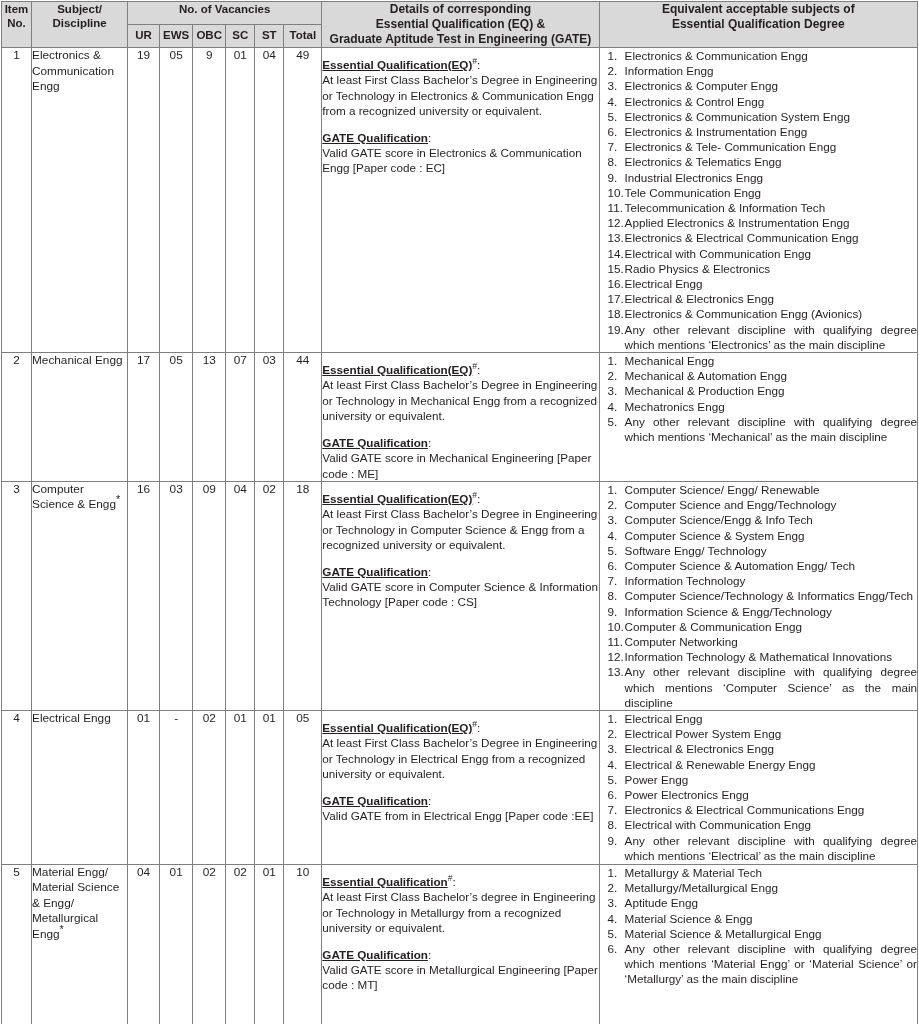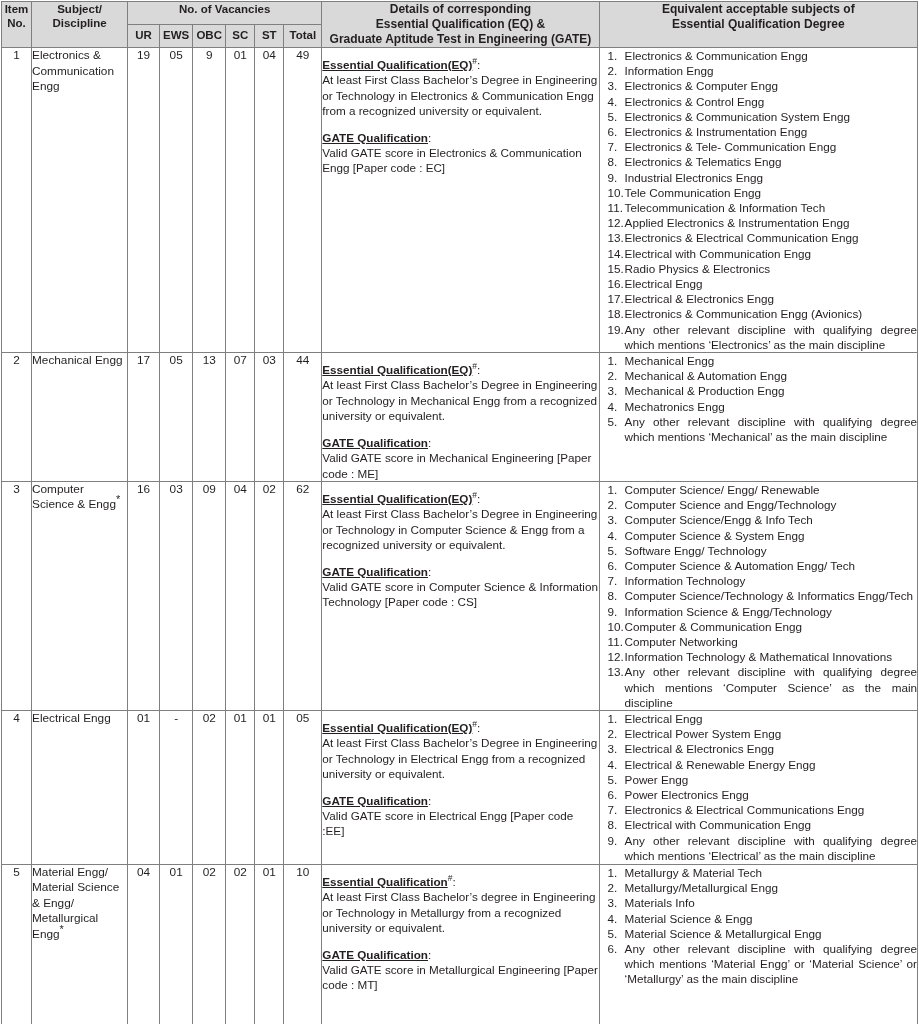--- a/index.html
+++ b/index.html
@@ -313,21 +313,21 @@
           </td>
         </tr>
         <tr style="height: 220px;">
           <td class="c-item">3</td>
           <td class="c-subject"><span>Computer Science &amp; Engg</span><sup class="star">*</sup></td>
           <td class="c-num">16</td>
           <td class="c-num">03</td>
           <td class="c-num">09</td>
           <td class="c-num">04</td>
           <td class="c-num">02</td>
-          <td class="c-num">62</td>
+          <td class="c-num">18</td>
           <td class="c-eq">
             <div class="eq-block"><span class="eq-head">Essential Qualification(EQ)</span><sup class="mark">#</sup><span>:</span></div>
             <div>At least First Class Bachelor’s Degree in Engineering or Technology in Computer Science &amp; Engg from a recognized university or equivalent.</div>
             <div class="eq-gap"></div>
             <div><span class="eq-head">GATE Qualification</span><span>:</span></div>
             <div>Valid GATE score in Computer Science &amp; Information Technology [Paper  code : CS]</div>
           </td>
           <td class="c-equiv">
             <ol class="equiv">
               <li>
@@ -392,21 +392,21 @@
           <td class="c-num">-</td>
           <td class="c-num">02</td>
           <td class="c-num">01</td>
           <td class="c-num">01</td>
           <td class="c-num">05</td>
           <td class="c-eq">
             <div class="eq-block"><span class="eq-head">Essential Qualification(EQ)</span><sup class="mark">#</sup><span>:</span></div>
             <div>At least First Class Bachelor’s Degree in Engineering or Technology in Electrical Engg from a recognized university or equivalent.</div>
             <div class="eq-gap"></div>
             <div><span class="eq-head">GATE Qualification</span><span>:</span></div>
-            <div>Valid GATE score in Electrical Engg [Paper code :EE]</div>
+            <div>Valid GATE from in Electrical Engg [Paper code :EE]</div>
           </td>
           <td class="c-equiv">
             <ol class="equiv">
               <li>
                 <span class="num">1.</span>
                 <span class="txt">Electrical Engg</span>
               </li>
               <li>
                 <span class="num">2.</span>
                 <span class="txt">Electrical Power System Engg</span>
@@ -463,21 +463,21 @@
               <li>
                 <span class="num">1.</span>
                 <span class="txt"> Metallurgy &amp; Material Tech</span>
               </li>
               <li>
                 <span class="num">2.</span>
                 <span class="txt"> Metallurgy/Metallurgical Engg</span>
               </li>
               <li>
                 <span class="num">3.</span>
-                <span class="txt"> Materials Info</span>
+                <span class="txt"> Aptitude Engg</span>
               </li>
               <li>
                 <span class="num">4.</span>
                 <span class="txt"> Material Science &amp; Engg</span>
               </li>
               <li>
                 <span class="num">5.</span>
                 <span class="txt"> Material Science &amp; Metallurgical Engg</span>
               </li>
               <li>

